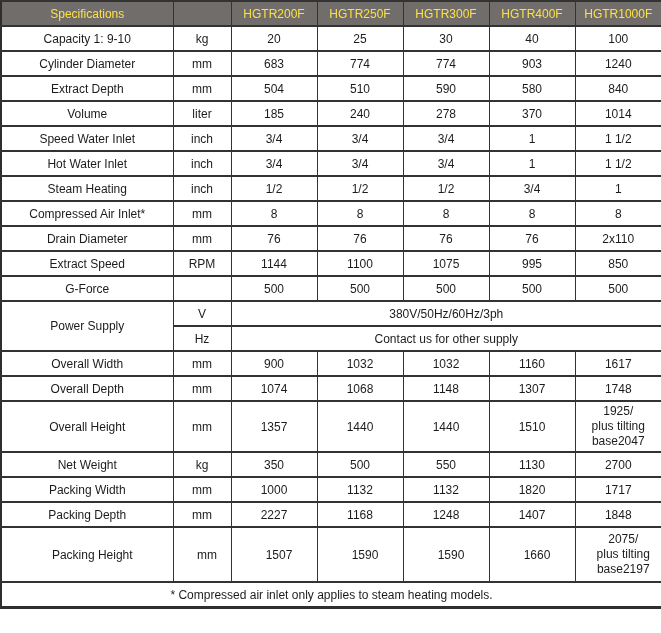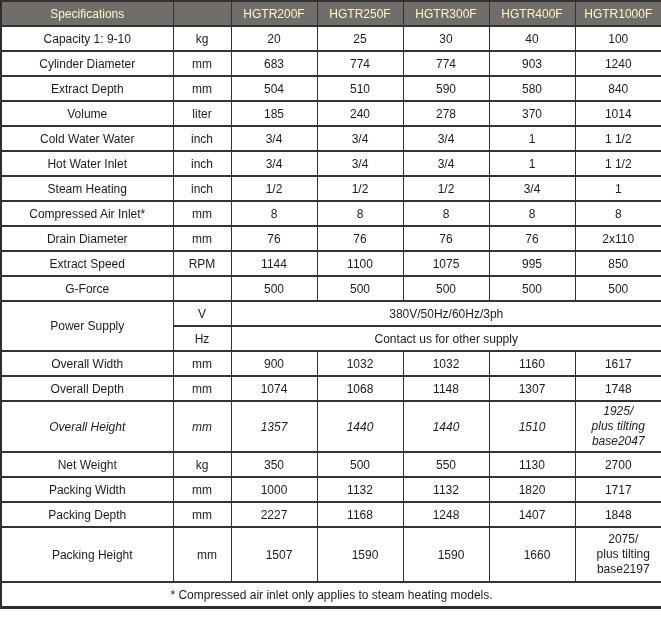--- a/index.html
+++ b/index.html
@@ -29,28 +29,28 @@
     text-align: center;
     vertical-align: middle;
     font-size: 12px;
     font-weight: normal;
     color: #1c1c1c;
     padding: 0 2px;
     overflow: hidden;
   }
   table.spec-table th {
     background: #706d6b;
-    color: #fef9c3;
+    color: #fde047;
     height: 23px;
   }
   table.spec-table td {
     height: 23px;
     background: #ffffff;
   }
-  tr.tall-a td { height: 49px; font-style: italic; }
+  tr.tall-a td { height: 49px; }
   tr.tall-b td { height: 53px; padding-left: 12px; }
   td.pre {
     white-space: pre-line;
     line-height: 1.25;
   }
   td.footnote-cell {
     text-align: left;
     padding-left: 6px;
     height: 24px;
     margin-top: 12px;
@@ -112,21 +112,21 @@
     <tr>
       <td>Volume</td>
       <td>liter</td>
       <td>185</td>
       <td>240</td>
       <td>278</td>
       <td>370</td>
       <td>1014</td>
     </tr>
     <tr>
-      <td>Cold Water Water</td>
+      <td>Speed Water Inlet</td>
       <td>inch</td>
       <td>3/4</td>
       <td>3/4</td>
       <td>3/4</td>
       <td>1</td>
       <td>1 1/2</td>
     </tr>
     <tr>
       <td>Hot Water Inlet</td>
       <td>inch</td>

